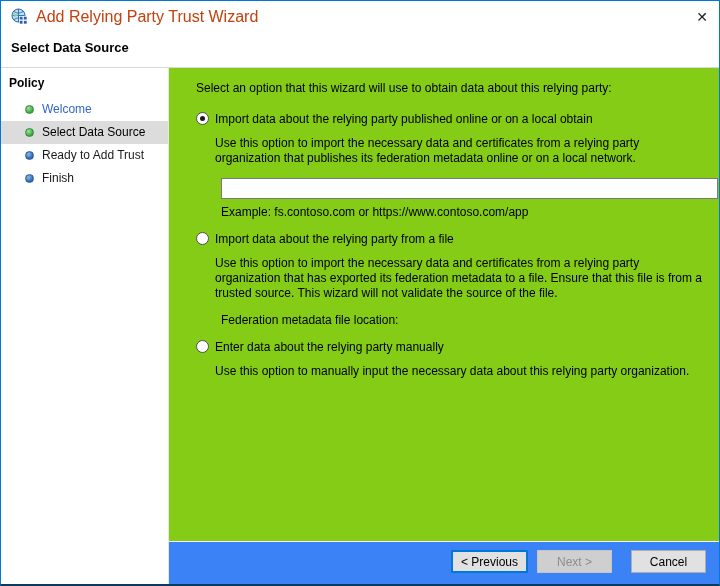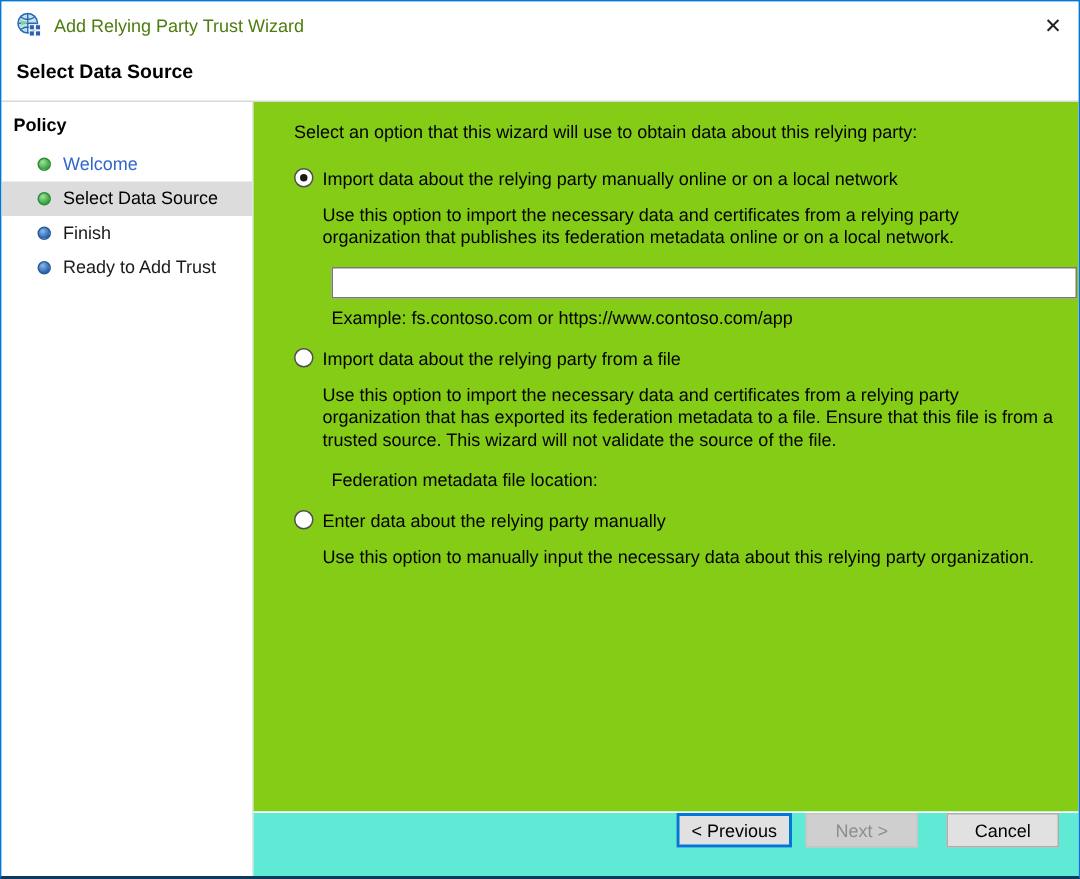--- a/index.html
+++ b/index.html
@@ -9,21 +9,21 @@
   .window {
     width: 720px; height: 586px; background:#fff;
     border: 1px solid #0078d7; border-bottom: 2px solid #0c3a5e;
     display: flex; flex-direction: column; overflow: hidden;
     position: relative;
   }
 
   
   .titlebar { height: 31px; display: flex; align-items: center; padding: 0 0 0 10px; background:#fff; flex: 0 0 auto; }
   .titlebar .app-icon { width: 18px; height: 18px; margin-right: 7px; flex: 0 0 auto; }
-  .titlebar .title { font-size: 12px; color: #4d7c0f; }
+  .titlebar .title { font-size: 16px; color: #c2410c; }
   .close-btn { margin-left: auto; width: 34px; height: 31px; display:flex; align-items:center; justify-content:center;
     font-size: 14px; color:#222; cursor: default; background: transparent; border: none; }
 
   
   .page-heading { background:#fff; padding: 8px 10px 12px 10px; font-size: 13px; font-weight: bold; flex: 0 0 auto; }
 
   
   .main-row { flex: 1; display: flex; border-top: 1px solid #d9d9d9; min-height: 0; }
 
   
@@ -58,21 +58,21 @@
 
   .file-row { display: flex; align-items: flex-start; gap: 15px; }
   .file-row .text-input { width: 410px; }
 
   .btn { height: 23px; min-width: 75px; background:#e1e1e1; border: 1px solid #adadad; font: 12px "Liberation Sans", sans-serif; color:#000; padding: 0 8px; }
   .btn.focused { border: 2px solid #0078d7; }
   .btn:disabled { background:#cfcfcf; border-color:#c5c5c5; color:#8d8d8d; }
   .browse-btn { min-width: 73px; }
 
   
-  .footer { flex: 0 0 auto; height: 43px; background:#5eead4; border-top: 1px solid #fdfdfd; display: flex; justify-content: flex-end; padding: 0 13px 3px 0; gap: 9px; }
+  .footer { flex: 0 0 auto; height: 43px; background:#3b82f6; border-top: 1px solid #fdfdfd; display: flex; align-items: center; justify-content: flex-end; padding: 0 13px 3px 0; gap: 9px; }
   .footer .gap-wide { width: 1px; }
 </style>
 </head>
 <body>
 
 <div class="window">
 
   <div class="titlebar">
     <svg class="app-icon" viewBox="0 0 18 18" aria-hidden="true">
       <circle cx="7.5" cy="7.5" r="6.5" fill="#bfe3f7" stroke="#2b66b0" stroke-width="1"></circle>
@@ -99,36 +99,36 @@
       <div class="step done">
         <span class="bullet"></span>
         <span class="step-label">Welcome</span>
       </div>
       <div class="step current">
         <span class="bullet"></span>
         <span class="step-label">Select Data Source</span>
       </div>
       <div class="step pending">
         <span class="bullet"></span>
-        <span class="step-label">Finish</span>
+        <span class="step-label">Ready to Add Trust</span>
       </div>
       <div class="step pending">
         <span class="bullet"></span>
-        <span class="step-label">Ready to Add Trust</span>
+        <span class="step-label">Finish</span>
       </div>
     </div>
 
     <div class="content-col">
       <div class="content">
 
         <div class="intro">Select an option that this wizard will use to obtain data about this relying party:</div>
 
         <div class="radio-row">
           <span class="radio checked"></span>
-          <span class="radio-label">Import data about the relying party manually online or on a local network</span>
+          <span class="radio-label">Import data about the relying party published online or on a local obtain</span>
         </div>
         <div class="option-desc">Use this option to import the necessary data and certificates from a relying party organization that publishes its federation metadata online or on a local network.</div>
         <div class="field-block">
           <input class="text-input" type="text" value="" style="">
           <div class="example">Example: fs.contoso.com or https://www.contoso.com/app</div>
         </div>
 
         <div class="radio-row">
           <span class="radio"></span>
           <span class="radio-label">Import data about the relying party from a file</span>

